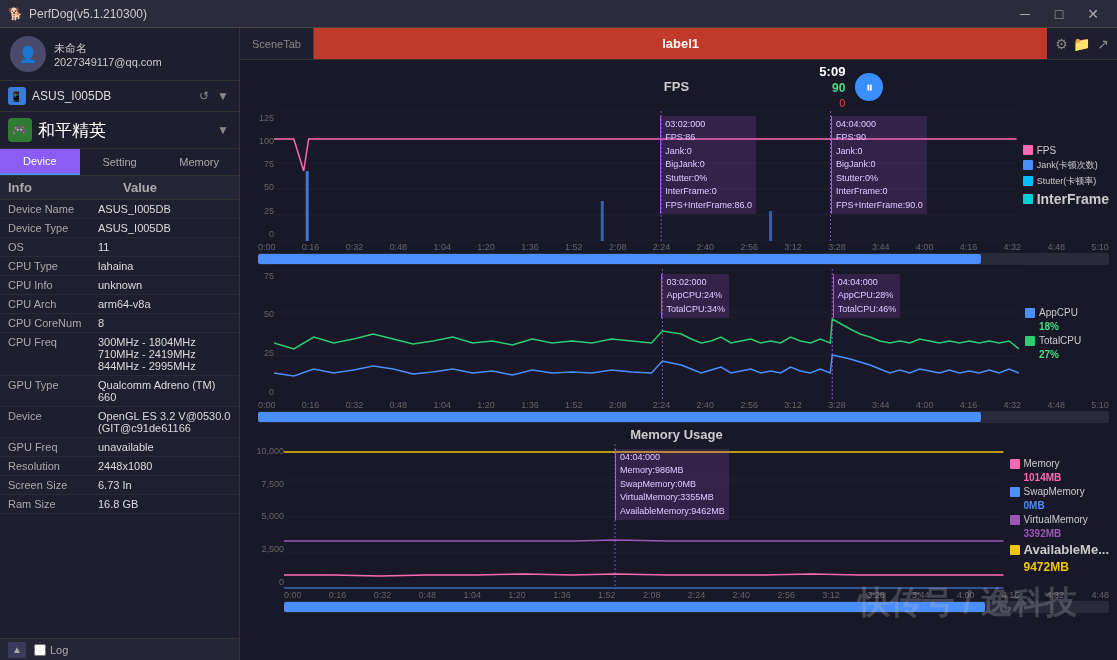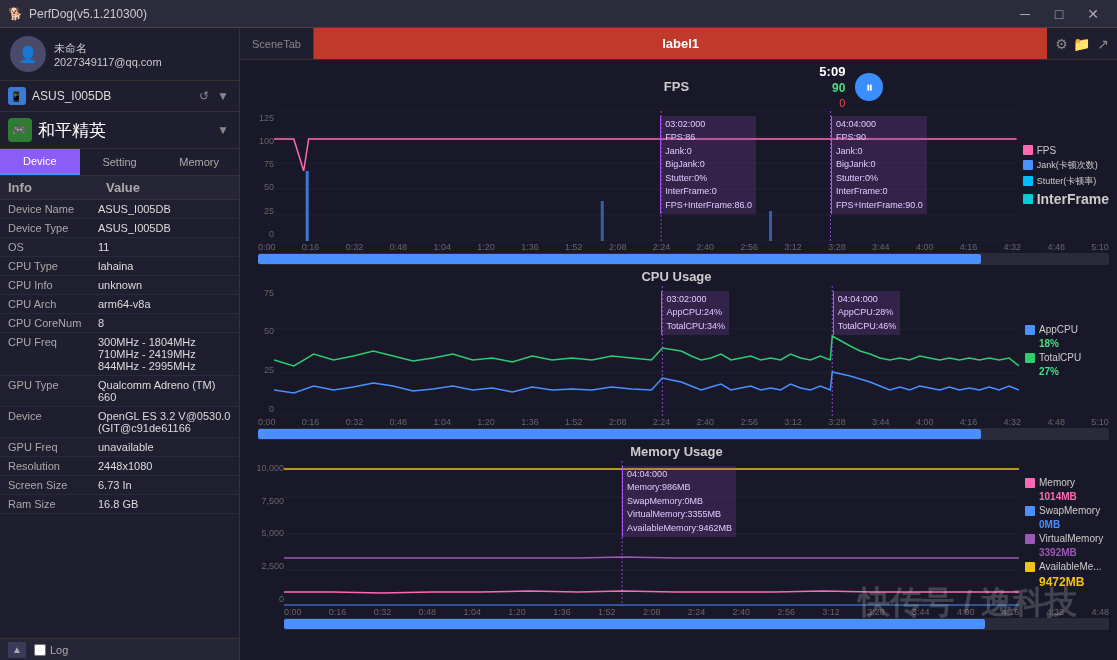--- a/index.html
+++ b/index.html
@@ -156,21 +156,21 @@
 
     <div id="tabs">
       <button class="tab active">Device</button>
       <button class="tab">Setting</button>
       <button class="tab">Memory</button>
     </div>
 
     <div id="info-table">
       <div class="info-header">
         <span>Info</span>
-        <span style="margin-left:8px;">Value</span>
+        <span style="margin-left:25px;">Value</span>
       </div>
 
     <div class="info-row">
           <span class="info-key">Device Name</span>
           <span class="info-val">ASUS_I005DB</span>
         </div>
         <div class="info-row">
           <span class="info-key">Device Type</span>
           <span class="info-val">ASUS_I005DB</span>
         </div>
@@ -356,21 +356,20 @@
             <span>4:32</span>
             <span>4:48</span>
             <span>5:10</span>
         </div>
         <div class="chart-scrollbar">
           <div class="chart-scrollbar-thumb"></div>
         </div>
       </div>
 
       <div class="chart-block">
-        <div class="chart-title">CPU Usage</div>
         <div class="chart-wrap">
           <div style="display:flex; flex-direction:column; justify-content:space-between; width:30px; padding: 2px 0; align-items:flex-end; font-size:9px; color:#666;">
             <span>75</span>
             <span>50</span>
             <span>25</span>
             <span>0</span>
           </div>
           <div class="chart-inner chart-area-container" style="position:relative;">
 
             <div style="position:absolute; left:52%; top:5px; background:rgba(160,80,200,0.2); border-left:1px solid #a855f7; padding:2px 4px; font-size:9px; color:#e0c8ff; line-height:1.5; z-index:5;">
@@ -488,21 +487,21 @@
               <span>SwapMemory</span>
             </div>
             <div style="font-size:10px; color:#4a90ff; font-weight:bold; padding-left:14px;">0MB</div>
             <div class="legend-item">
               <div class="legend-dot" style="background:#9b59b6;"></div>
               <span>VirtualMemory</span>
             </div>
             <div style="font-size:10px; color:#9b59b6; font-weight:bold; padding-left:14px;">3392MB</div>
             <div class="legend-item">
               <div class="legend-dot" style="background:#f1c40f;"></div>
-              <span style="font-size:10px;">AvailableMe...</span>
+              <span style="font-size:13px;font-weight:bold;">AvailableMe...</span>
             </div>
             <div style="font-size:12px; color:#f1c40f; font-weight:bold; padding-left:14px;">9472MB</div>
           </div>
         </div>
         <div class="x-axis" style="padding-left:40px;">
           <span>0:00</span>
             <span>0:16</span>
             <span>0:32</span>
             <span>0:48</span>
             <span>1:04</span>

